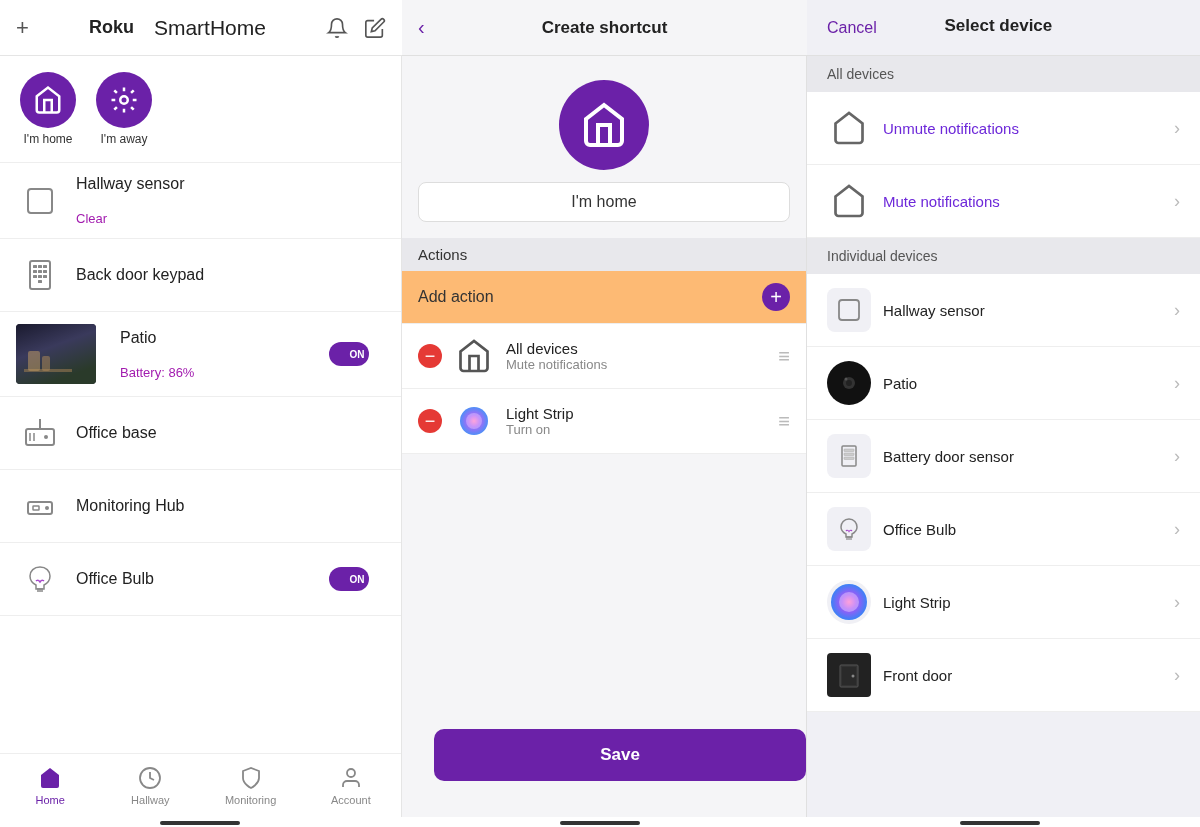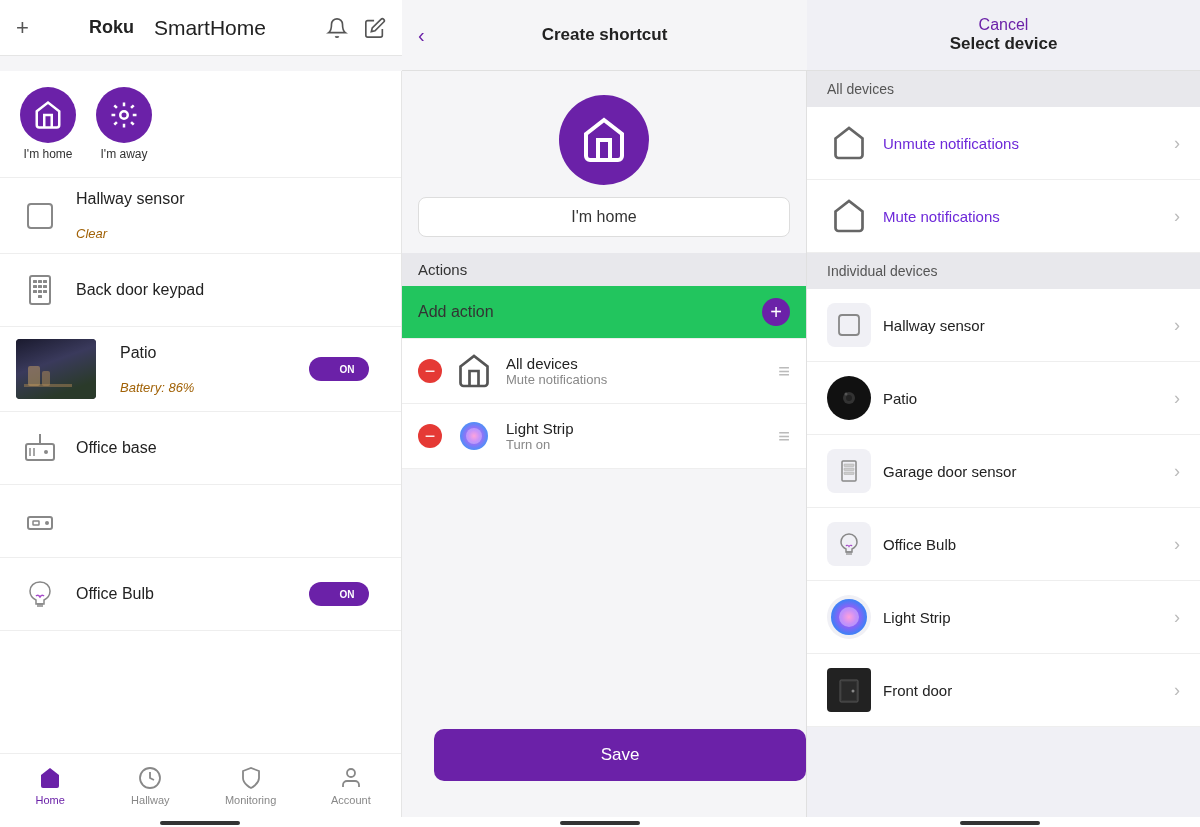--- a/index.html
+++ b/index.html
@@ -19,22 +19,22 @@
     .home-btn { display: flex; flex-direction: column; align-items: center; gap: 4px; cursor: pointer; border: none; background: none; }
     .home-btn-circle { width: 56px; height: 56px; border-radius: 50%; background: #6b21a8; display: flex; align-items: center; justify-content: center; }
     .home-btn-label { font-size: 12px; color: #333; }
 
     
     .device-list { flex: 1; overflow-y: auto; }
     .device-item { display: flex; align-items: center; padding: 12px 16px; border-bottom: 1px solid #eee; gap: 12px; min-height: 70px; }
     .device-icon { width: 48px; height: 48px; display: flex; align-items: center; justify-content: center; flex-shrink: 0; }
     .device-info { flex: 1; }
     .device-name { font-size: 16px; color: #222; font-weight: 400; }
-    .device-status { font-size: 13px; color: #a16207; margin-top: 18px; font-style: italic; }
-    .device-badge { width: 60px; height: 24px; border-radius: 12px; background: #6b21a8; display: flex; align-items: center; justify-content: center; color: #fff; font-size: 10px; font-weight: bold; flex-shrink: 0; padding-left: 16px; }
+    .device-status { font-size: 13px; color: #a21caf; margin-top: 18px; }
+    .device-badge { width: 40px; height: 24px; border-radius: 12px; background: #6b21a8; display: flex; align-items: center; justify-content: center; color: #fff; font-size: 10px; font-weight: bold; flex-shrink: 0; padding-left: 16px; }
 
     
     .camera-thumb { width: 80px; height: 60px; background: #2a2a3a; flex-shrink: 0; border-radius: 4px; overflow: hidden; }
     .nav-item { flex: 1; display: flex; flex-direction: column; align-items: center; justify-content: center; gap: 4px; cursor: pointer; border: none; background: none; }
     .nav-label { font-size: 11px; color: #888; }
     .nav-item.active .nav-label { color: #6b21a8; }
     .center-header { display: flex; align-items: center; justify-content: center; padding: 12px 16px; background: #f5f5f7; position: relative; border-bottom: 1px solid #e0e0e0; }
     .center-back { position: absolute; left: 16px; background: none; border: none; cursor: pointer; font-size: 20px; color: #6b21a8; }
     .center-title { font-size: 17px; font-weight: 600; color: #222; }
 
@@ -47,26 +47,26 @@
     .actions-header { background: #e8e8ec; padding: 8px 16px; font-size: 15px; font-weight: 500; color: #333; }
     .actions-list { background: #fff; }
     .action-item { display: flex; align-items: center; padding: 12px 16px; border-bottom: 1px solid #eee; gap: 12px; }
     .action-remove { width: 24px; height: 24px; border-radius: 50%; background: #e53935; display: flex; align-items: center; justify-content: center; color: #fff; font-size: 18px; line-height: 1; cursor: pointer; flex-shrink: 0; }
     .action-icon { width: 40px; height: 40px; display: flex; align-items: center; justify-content: center; flex-shrink: 0; }
     .action-info { flex: 1; }
     .action-name { font-size: 15px; color: #222; }
     .action-sub { font-size: 13px; color: #888; }
     .action-drag { color: #bbb; font-size: 20px; cursor: grab; }
 
-    .add-action-row { display: flex; align-items: center; justify-content: space-between; padding: 12px 16px; background: #22c55e; border-bottom: 1px solid #eee; }
+    .add-action-row { display: flex; align-items: center; justify-content: space-between; padding: 12px 16px; background: #fdba74; border-bottom: 1px solid #eee; }
     .add-action-label { font-size: 16px; color: #333; }
     .add-action-btn { width: 28px; height: 28px; border-radius: 50%; background: #6b21a8; display: flex; align-items: center; justify-content: center; color: #fff; font-size: 20px; cursor: pointer; border: none; }
 
-    .save-btn { margin: 16px; padding: 16px; background: #6b21a8; color: #fff; border: none; border-radius: 10px; font-size: 17px; font-weight: 400; cursor: pointer; text-align: center; }
-    .right-header { display: flex; align-items: center; justify-content: space-between; padding: 16px 20px; background: #f0f0f5; border-bottom: 1px solid #e0e0e0; flex-direction: column; }
+    .save-btn { margin: 16px; padding: 16px; background: #6b21a8; color: #fff; border: none; border-radius: 10px; font-size: 17px; font-weight: 700; cursor: pointer; text-align: center; }
+    .right-header { display: flex; justify-content: space-between; padding: 16px 20px; background: #f0f0f5; border-bottom: 1px solid #e0e0e0; }
     .right-cancel { font-size: 16px; color: #6b21a8; cursor: pointer; background: none; border: none; }
     .right-title { font-size: 17px; font-weight: 600; color: #222; }
 
     
     .device-group-header { padding: 10px 20px; font-size: 14px; font-weight: 500; color: #555; background: #e8e8ec; }
     .device-group-item { display: flex; align-items: center; padding: 14px 20px; background: #fff; border-bottom: 1px solid #eee; gap: 12px; cursor: pointer; }
     .device-group-icon { width: 44px; height: 44px; display: flex; align-items: center; justify-content: center; }
     .device-group-label { flex: 1; font-size: 15px; color: #6d28d9; }
     .device-group-chevron { color: #bbb; font-size: 18px; }
 
@@ -220,20 +220,23 @@
         </div>
 
 
         <div class="device-item">
           <div class="device-icon">
             <svg width="40" height="40" viewBox="0 0 40 40" fill="none">
               <rect x="8" y="16" width="24" height="12" rx="2" stroke="#888" stroke-width="2" fill="none"></rect>
               <rect x="13" y="20" width="6" height="4" rx="0.5" stroke="#888" stroke-width="1.5" fill="none"></rect>
               <circle cx="27" cy="22" r="2" fill="#888"></circle>
             </svg>
+          </div>
+          <div class="device-info">
+            <div class="device-name">Monitoring Hub</div>
           </div>
         </div>
 
         <div class="device-item">
           <div class="device-icon">
             <svg width="40" height="40" viewBox="0 0 40 40" fill="none">
               <path d="M20 8 C14 8 10 12 10 17 C10 21 12 24 16 26 L16 30 L24 30 L24 26 C28 24 30 21 30 17 C30 12 26 8 20 8Z" stroke="#888" stroke-width="1.5" fill="none"></path>
               <line x1="17" y1="30" x2="23" y2="30" stroke="#888" stroke-width="1.5"></line>
               <line x1="17" y1="32" x2="23" y2="32" stroke="#888" stroke-width="1.5"></line>
 
@@ -401,21 +404,21 @@
 
         <div class="right-device-item">
           <div class="right-device-icon">
             <svg width="28" height="28" viewBox="0 0 28 28" fill="none">
               <rect x="7" y="4" width="14" height="20" rx="1" stroke="#888" stroke-width="1.5" fill="none"></rect>
               <rect x="9" y="7" width="10" height="2.5" rx="0.5" fill="#ccc" stroke="#aaa" stroke-width="0.5"></rect>
               <rect x="9" y="11" width="10" height="2.5" rx="0.5" fill="#ccc" stroke="#aaa" stroke-width="0.5"></rect>
               <rect x="9" y="15" width="10" height="2.5" rx="0.5" fill="#ccc" stroke="#aaa" stroke-width="0.5"></rect>
             </svg>
           </div>
-          <span class="right-device-name">Garage door sensor</span>
+          <span class="right-device-name">Battery door sensor</span>
           <span class="right-device-chevron">›</span>
         </div>
 
         <div class="right-device-item">
           <div class="right-device-icon">
             <svg width="28" height="28" viewBox="0 0 28 28" fill="none">
               <path d="M14 4 C9 4 6 8 6 12 C6 15 8 17.5 11 19 L11 22 L17 22 L17 19 C20 17.5 22 15 22 12 C22 8 19 4 14 4Z" stroke="#888" stroke-width="1.5" fill="none"></path>
               <line x1="11" y1="22" x2="17" y2="22" stroke="#888" stroke-width="1.2"></line>
               <line x1="11" y1="24" x2="17" y2="24" stroke="#888" stroke-width="1.2"></line>
               <path d="M11 16 C11 16 12.5 14 14 16.5 C15.5 14 17 16 17 16" stroke="#a64ac9" stroke-width="1.2" fill="none"></path>

